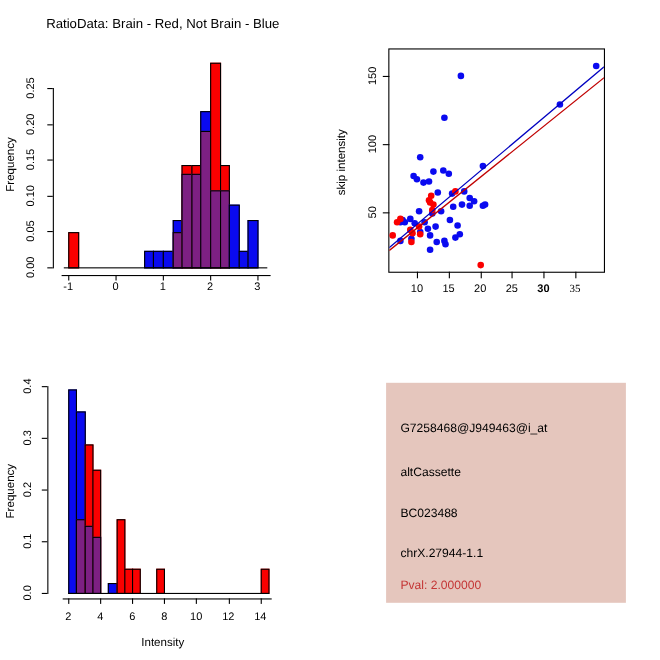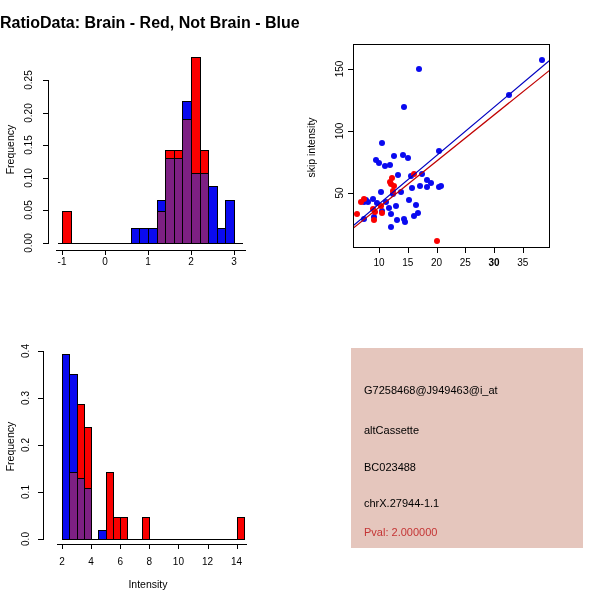--- a/index.html
+++ b/index.html
@@ -1,19 +1,19 @@
 <!DOCTYPE html>
 <html><head>
 <meta charset="utf-8">
 <style>
   html,body{margin:0;padding:0;background:#fff;}
   #canvas{position:relative;width:600px;height:600px;background:#ffffff;overflow:hidden;
           font-family:"Liberation Sans","DejaVu Sans",sans-serif;color:#000;}
   .abs{position:absolute;}
-  .chart-title{position:absolute;font-weight:bold;font-size:16px;text-align:center;white-space:nowrap;}
+  .chart-title{position:absolute;font-weight:normal;font-size:12px;text-align:center;white-space:nowrap;}
   .axis-label{position:absolute;font-size:10.5px;text-align:center;white-space:nowrap;}
   .rot{transform:rotate(-90deg);}
   .plot{position:absolute;}
   .boxed{border:1px solid #000;}
   .bar{position:absolute;box-sizing:border-box;border:1px solid #000;}
   .axline{position:absolute;background:#000;}
   .tick{position:absolute;background:#000;}
   .ticklab{position:absolute;font-size:10px;text-align:center;white-space:nowrap;}
   .dot{position:absolute;width:6px;height:6px;border-radius:50%;}
   .infobox{position:absolute;}
@@ -82,21 +82,21 @@
         <div class="ticklab" style="left: 10px; top: 212px; width: 30px;">10</div>
         <div class="tick" style="left: 53.75px; top: 202px; width: 1px; height: 6px;"></div>
         <div class="ticklab" style="left: 38.75px; top: 212px; width: 30px;">15</div>
         <div class="tick" style="left: 82.5px; top: 202px; width: 1px; height: 6px;"></div>
         <div class="ticklab" style="left: 67.5px; top: 212px; width: 30px;">20</div>
         <div class="tick" style="left: 111.25px; top: 202px; width: 1px; height: 6px;"></div>
         <div class="ticklab" style="left: 96.25px; top: 212px; width: 30px;">25</div>
         <div class="tick" style="left: 140px; top: 202px; width: 1px; height: 6px;"></div>
         <div class="ticklab" style="left: 125px; top: 212px; width: 30px; font-weight: bold;">30</div>
         <div class="tick" style="left: 168.75px; top: 202px; width: 1px; height: 6px;"></div>
-        <div class="ticklab" style="left: 153.75px; top: 212px; width: 30px;">35</div>
+        <div class="ticklab" style="left: 153.75px; top: 212px; width: 30px; font-family: Liberation Serif, serif;">35</div>
         <div class="tick" style="left: -6px; top: 148px; width: 6px; height: 1px;"></div>
         <div class="ticklab rot" style="left: -34px; top: 142px; width: 40px; height: 12px;">50</div>
         <div class="tick" style="left: -6px; top: 86px; width: 6px; height: 1px;"></div>
         <div class="ticklab rot" style="left: -34px; top: 80px; width: 40px; height: 12px;">100</div>
         <div class="tick" style="left: -6px; top: 24px; width: 6px; height: 1px;"></div>
         <div class="ticklab rot" style="left: -34px; top: 18px; width: 40px; height: 12px;">150</div>
         <div class="dot" style="left: 184.725px; top: 12.32px; background: rgb(10, 10, 240);"></div>
         <div class="dot" style="left: 62.25px; top: 21px; background: rgb(10, 10, 240);"></div>
         <div class="dot" style="left: 46.725px; top: 59.44px; background: rgb(10, 10, 240);"></div>
         <div class="dot" style="left: 151.95px; top: 47.04px; background: rgb(10, 10, 240);"></div>
@@ -204,21 +204,21 @@
         <div class="ticklab rot" style="left: -37px; top: 140.15px; width: 40px; height: 12px;">0.1</div>
         <div class="tick" style="left: -5px; top: 99px; width: 5px; height: 1px;"></div>
         <div class="ticklab rot" style="left: -37px; top: 93px; width: 40px; height: 12px;">0.2</div>
         <div class="tick" style="left: -5px; top: 51.85px; width: 5px; height: 1px;"></div>
         <div class="ticklab rot" style="left: -37px; top: 45.85px; width: 40px; height: 12px;">0.3</div>
         <div class="tick" style="left: -5px; top: 4.7px; width: 5px; height: 1px;"></div>
         <div class="ticklab rot" style="left: -37px; top: -1.3px; width: 40px; height: 12px;">0.4</div>
       </div>
   </div>
 
-  <div class="infobox" id="info-box" style="left: 351px; top: 348px; width: 232px; height: 200px; background: rgb(229, 198, 189);">
+  <div class="infobox" id="info-box" style="left: 351px; top: 348px; width: 190px; height: 200px; background: rgb(229, 198, 189); padding-left: 28px;">
     <div class="infoline" style="left:13px;top:36px;">G7258468@J949463@i_at</div>
     <div class="infoline" style="left:13px;top:76px;">altCassette</div>
     <div class="infoline" style="left:13px;top:113px;">BC023488</div>
     <div class="infoline" style="left:13px;top:149px;">chrX.27944-1.1</div>
     <div class="infoline" id="pval-line" style="left: 13px; top: 178px; color: rgb(196, 53, 53);">Pval: 2.000000</div>
   </div>
 
 </div>
 
 </body></html>

